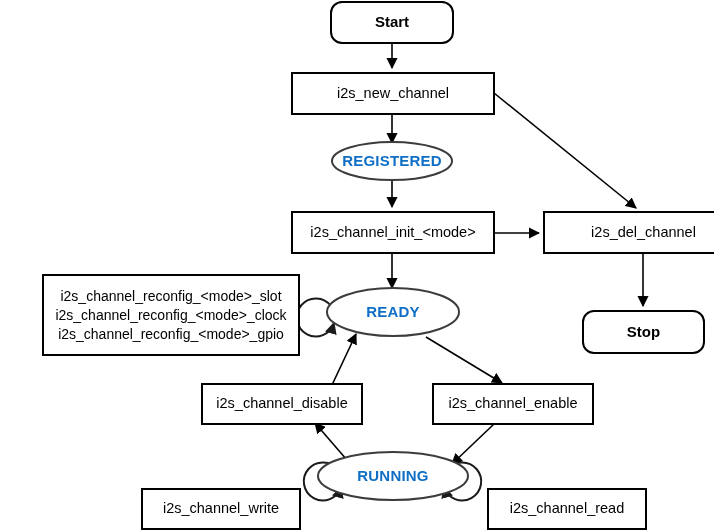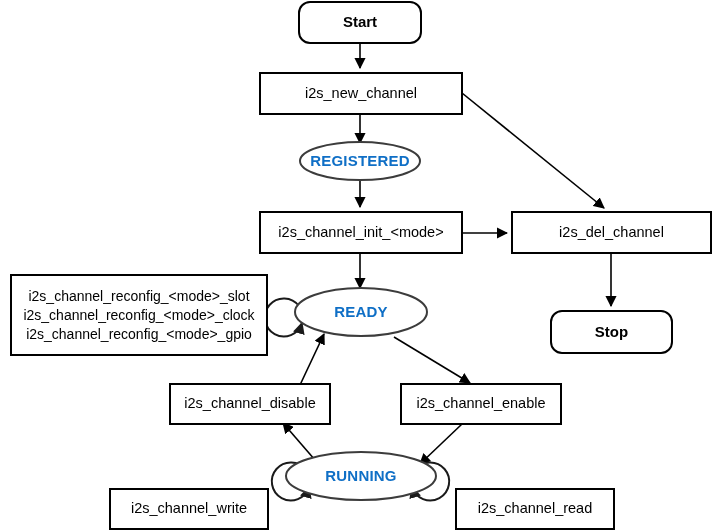--- a/index.html
+++ b/index.html
@@ -10,20 +10,21 @@
   body {
     width: 714px;
     height: 530px;
     overflow: hidden;
     font-family: "Liberation Sans", sans-serif;
   }
   #diagram-root {
     position: relative;
     width: 650px;
     height: 530px;
+    margin-left: 32px;
   }
   svg.diagram {
     display: block;
     width: 714px;
     height: 530px;
   }
   .node-rect {
     fill: #ffffff;
     stroke: #000000;
     stroke-width: 2;

